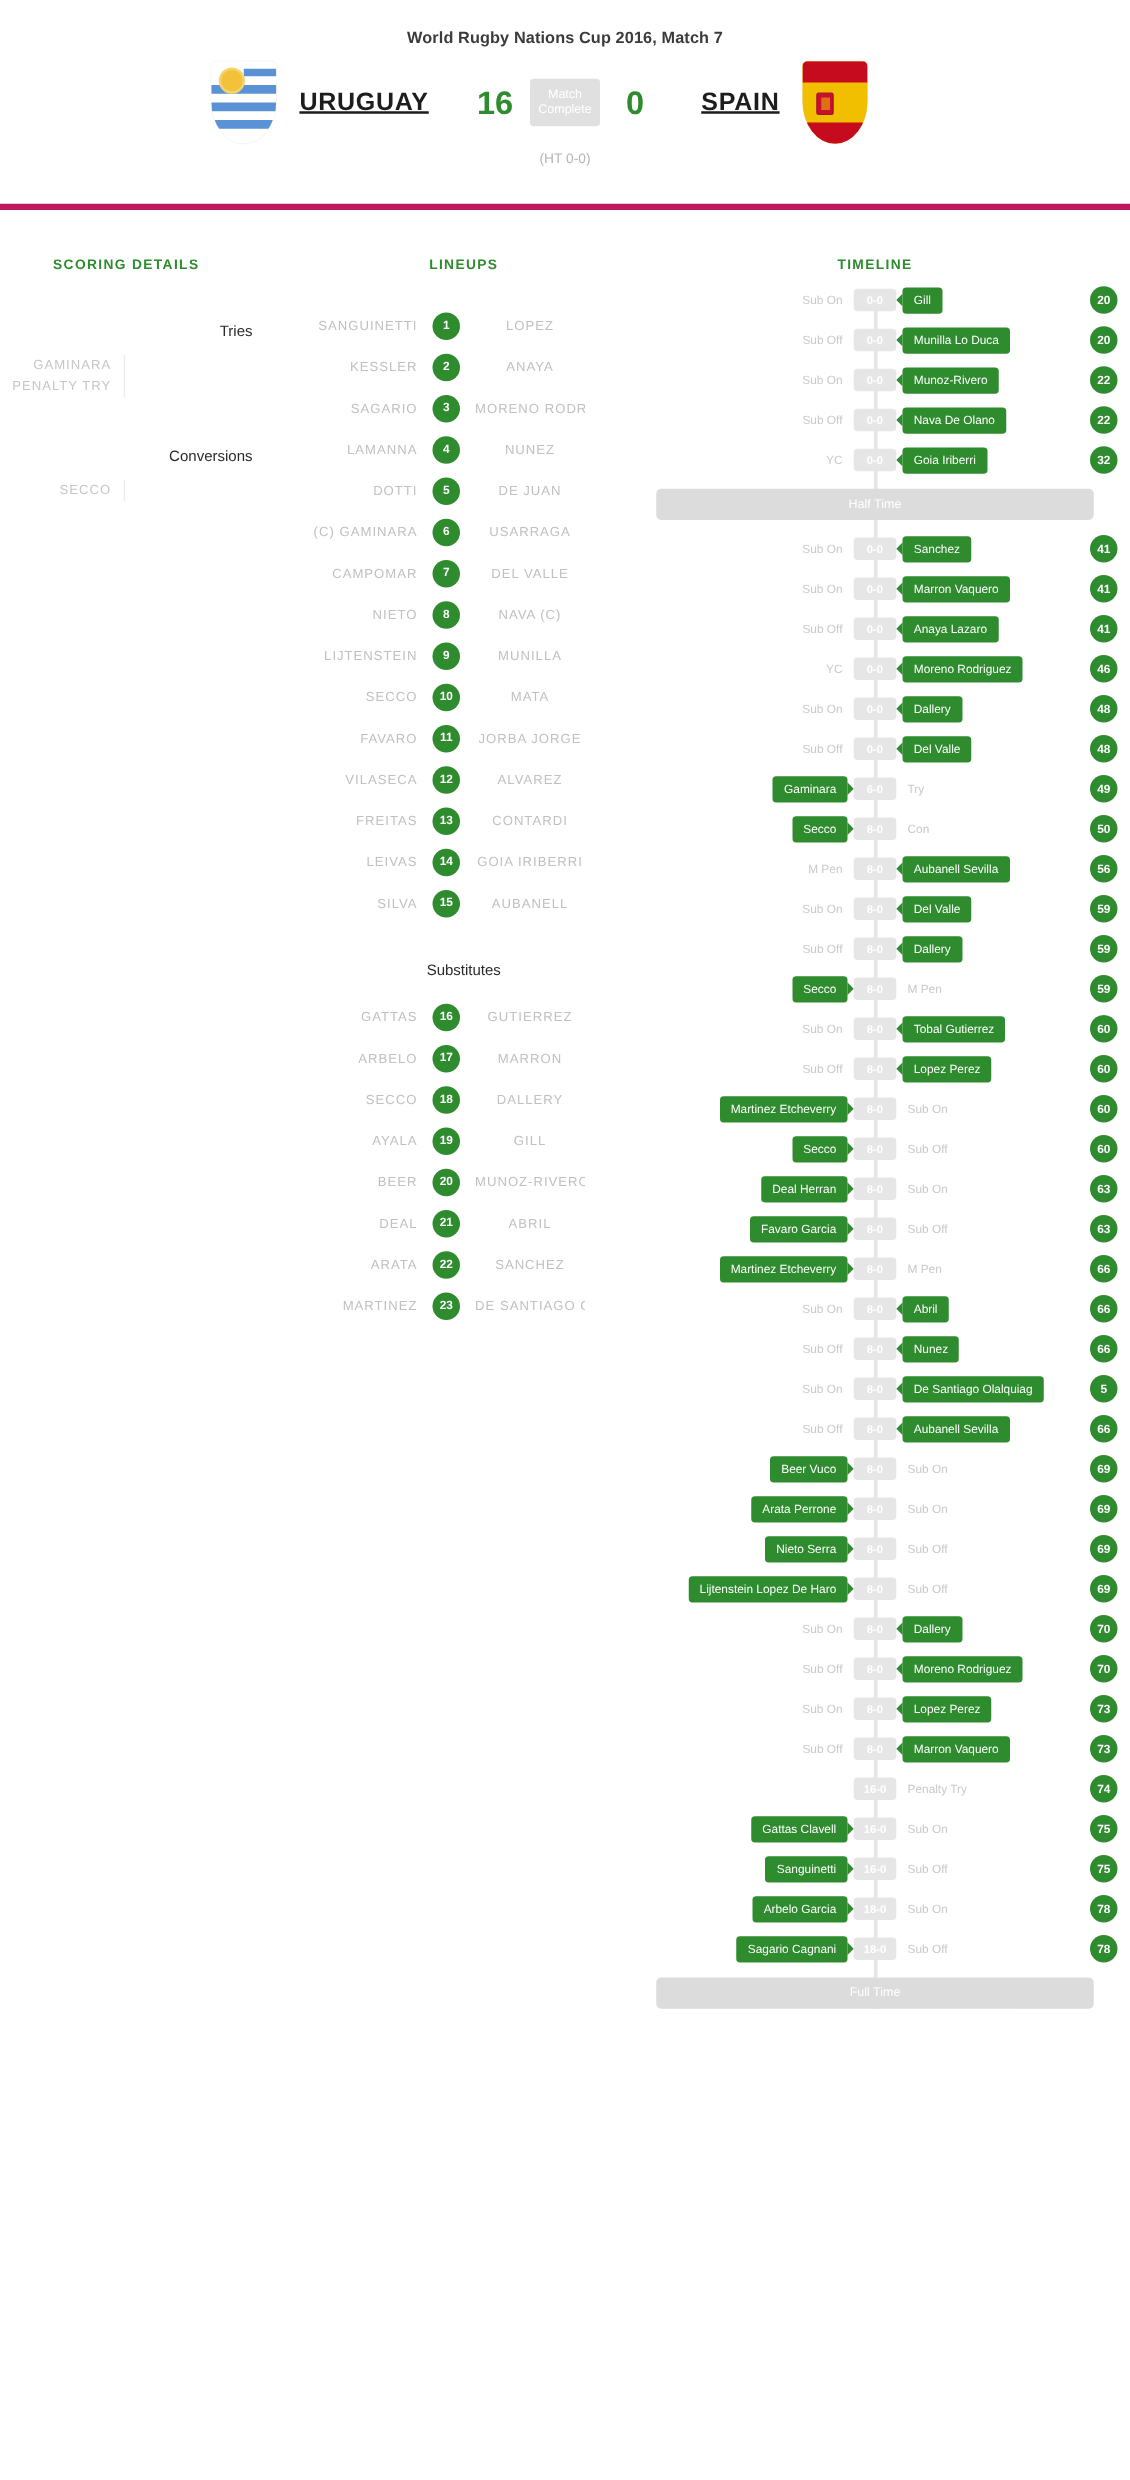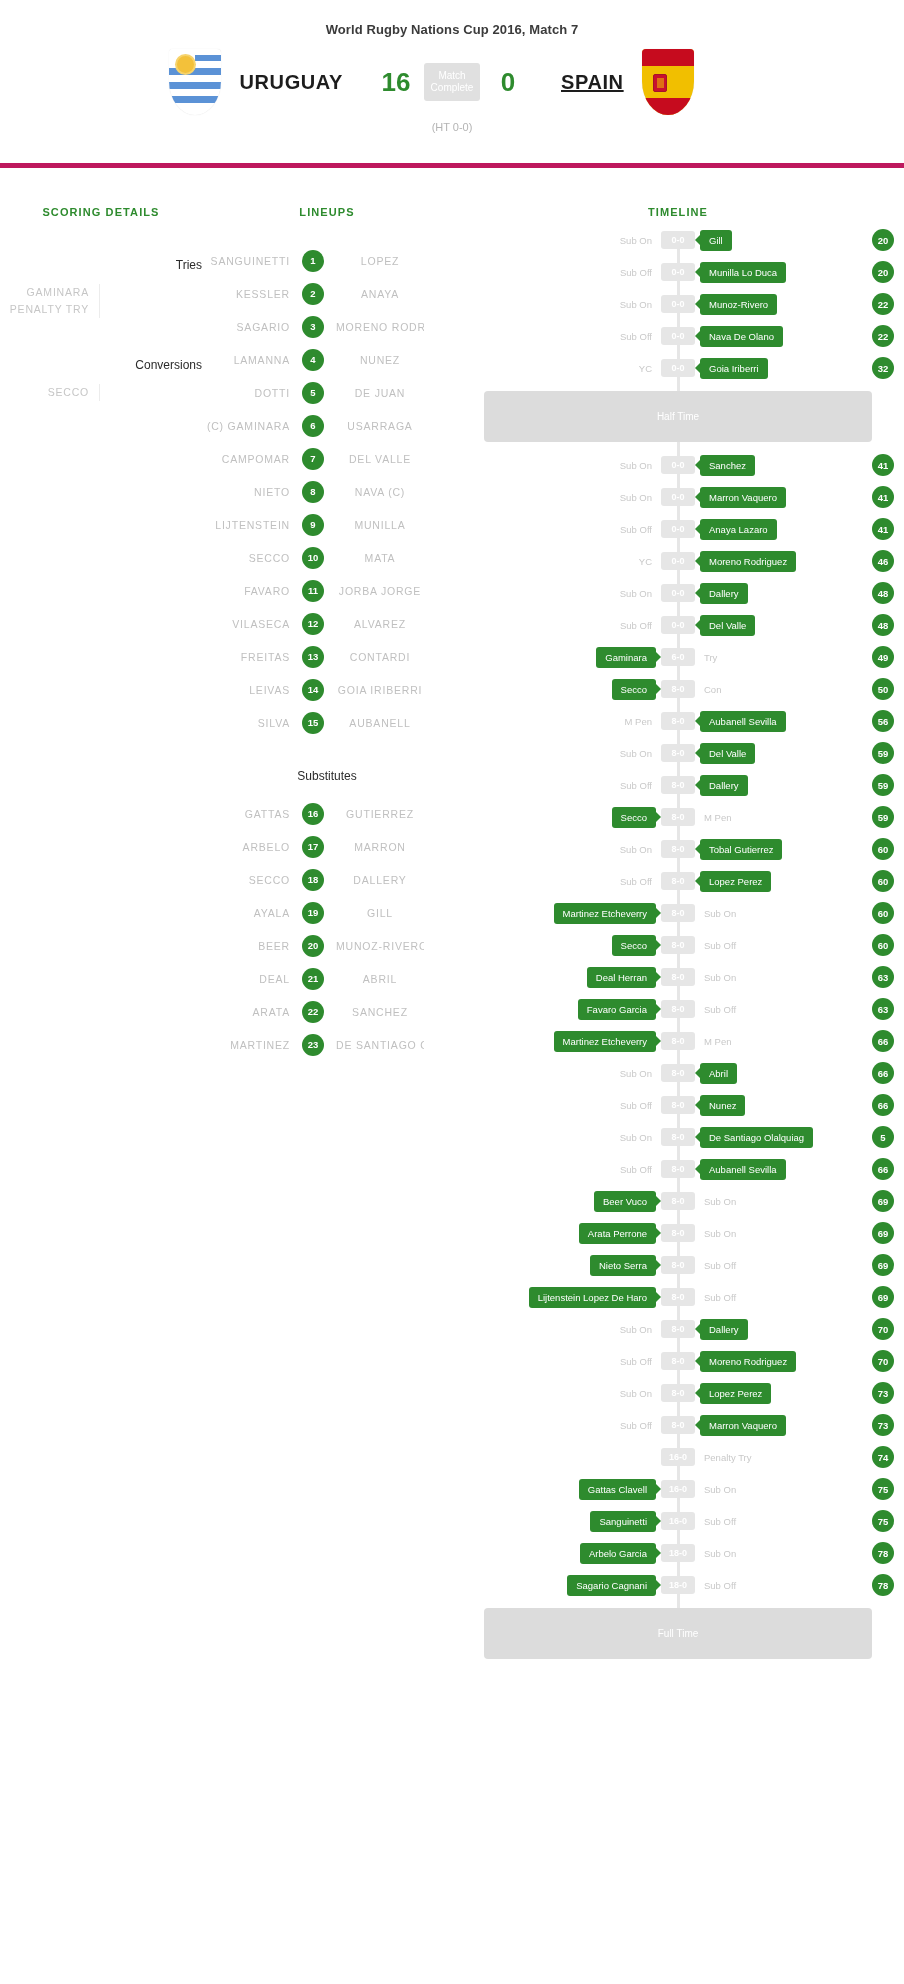--- a/index.html
+++ b/index.html
@@ -42,21 +42,21 @@
   }
   .team-block { display: flex; align-items: center; width: 330px; }
   .team-block.home { justify-content: flex-end; padding-right: 14px; }
   .team-block.away { justify-content: flex-start; padding-left: 14px; }
   .team-name {
     font-size: 20px;
     font-weight: bold;
     color: #1d1d1d;
     letter-spacing: .6px;
   }
-  .team-block.home .team-name { margin-left: 19px; }
+  .team-block.home .team-name { margin-left: 19px; text-decoration: underline; }
   .team-block.away .team-name { margin-right: 18px; text-decoration: underline; }
 
   
   .flag {
     width: 52px; height: 66px;
     border-radius: 4px 4px 26px 26px / 4px 4px 34px 34px;
     overflow: hidden;
     position: relative;
     flex: 0 0 auto;
     box-shadow: 0 0 1px rgba(0,0,0,.15);
@@ -107,21 +107,21 @@
     margin: 0 6px;
   }
   .ht-line {
     text-align: center; font-size: 11px; color: #b4b4b4;
     margin-top: 6px;
   }
 
   
   .content { display: flex; align-items: flex-start; }
   .col-scoring { width: 202px; flex: 0 0 202px; }
-  .col-lineups { width: 250px; flex: 0 0 250px; }
+  .col-lineups { width: 250px; flex: 0 0 250px; margin-left: 44px; }
   .col-timeline { flex: 1 1 auto; }
 
   .col-heading {
     text-align: center;
     font-size: 11px;
     font-weight: bold;
     letter-spacing: 1.1px;
     color: #2e8b2e;
     padding: 38px 0 0 0;
   }
@@ -252,21 +252,21 @@
     display: flex; align-items: center; justify-content: center;
   }
 
   .tl-banner {
     margin: 7px auto;
     width: 86%;
     background: #dcdcdc;
     color: #ffffff;
     font-size: 10px;
     text-align: center;
-    padding: 20px 0;
+    padding: 7px 0;
     border-radius: 4px;
     position: relative;
     z-index: 3;
   }
   .spacer-top { height: 26px; }
 </style>
 </head>
 <body>
 
 <div class="page">

